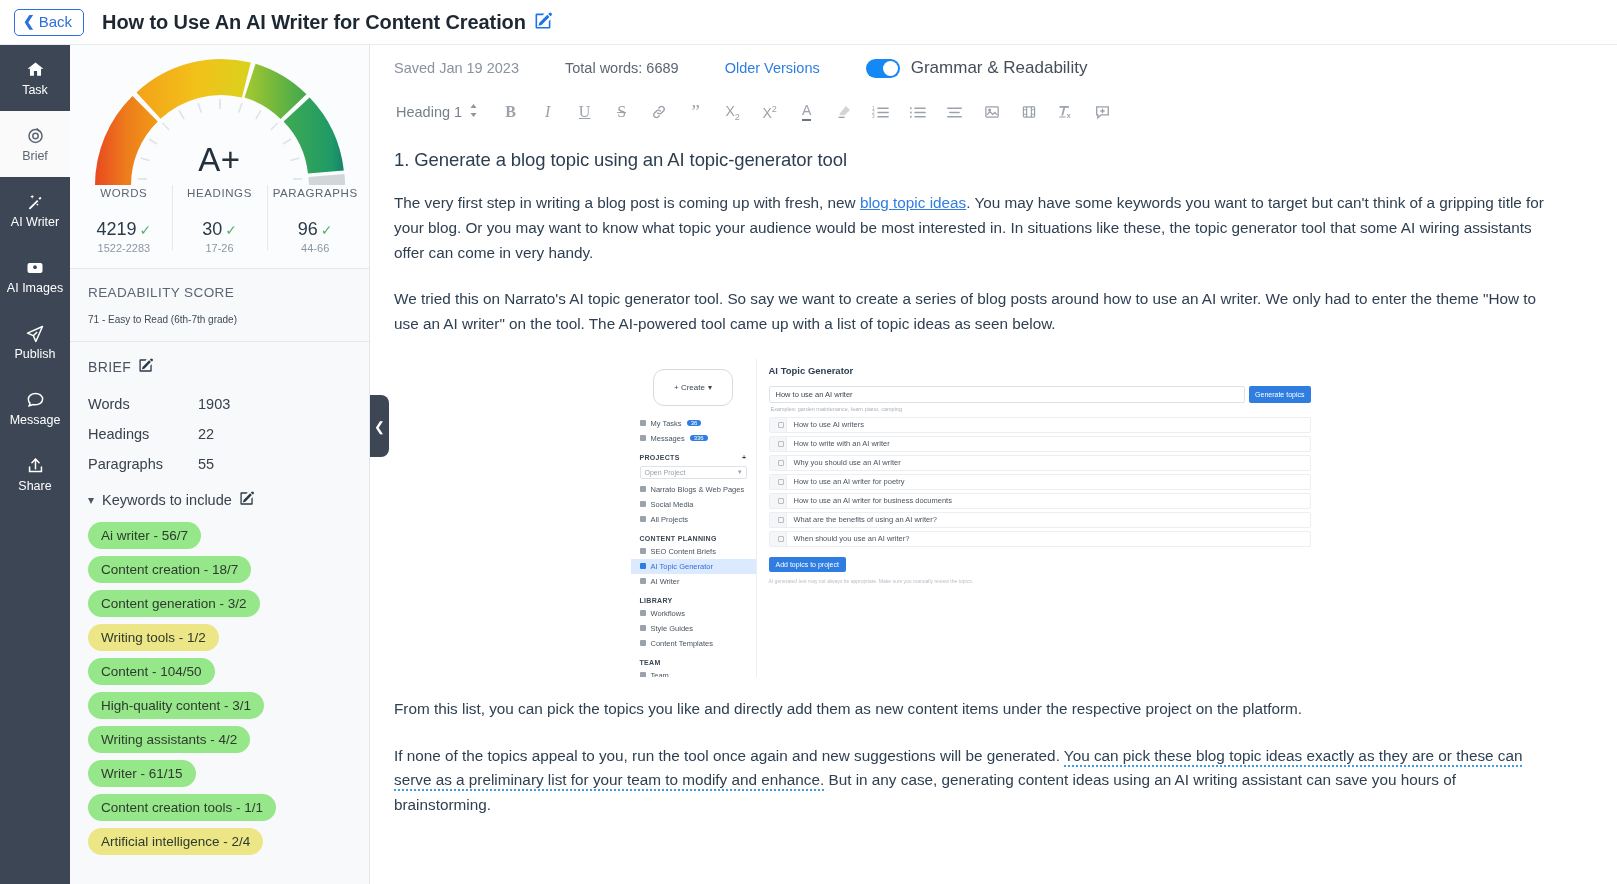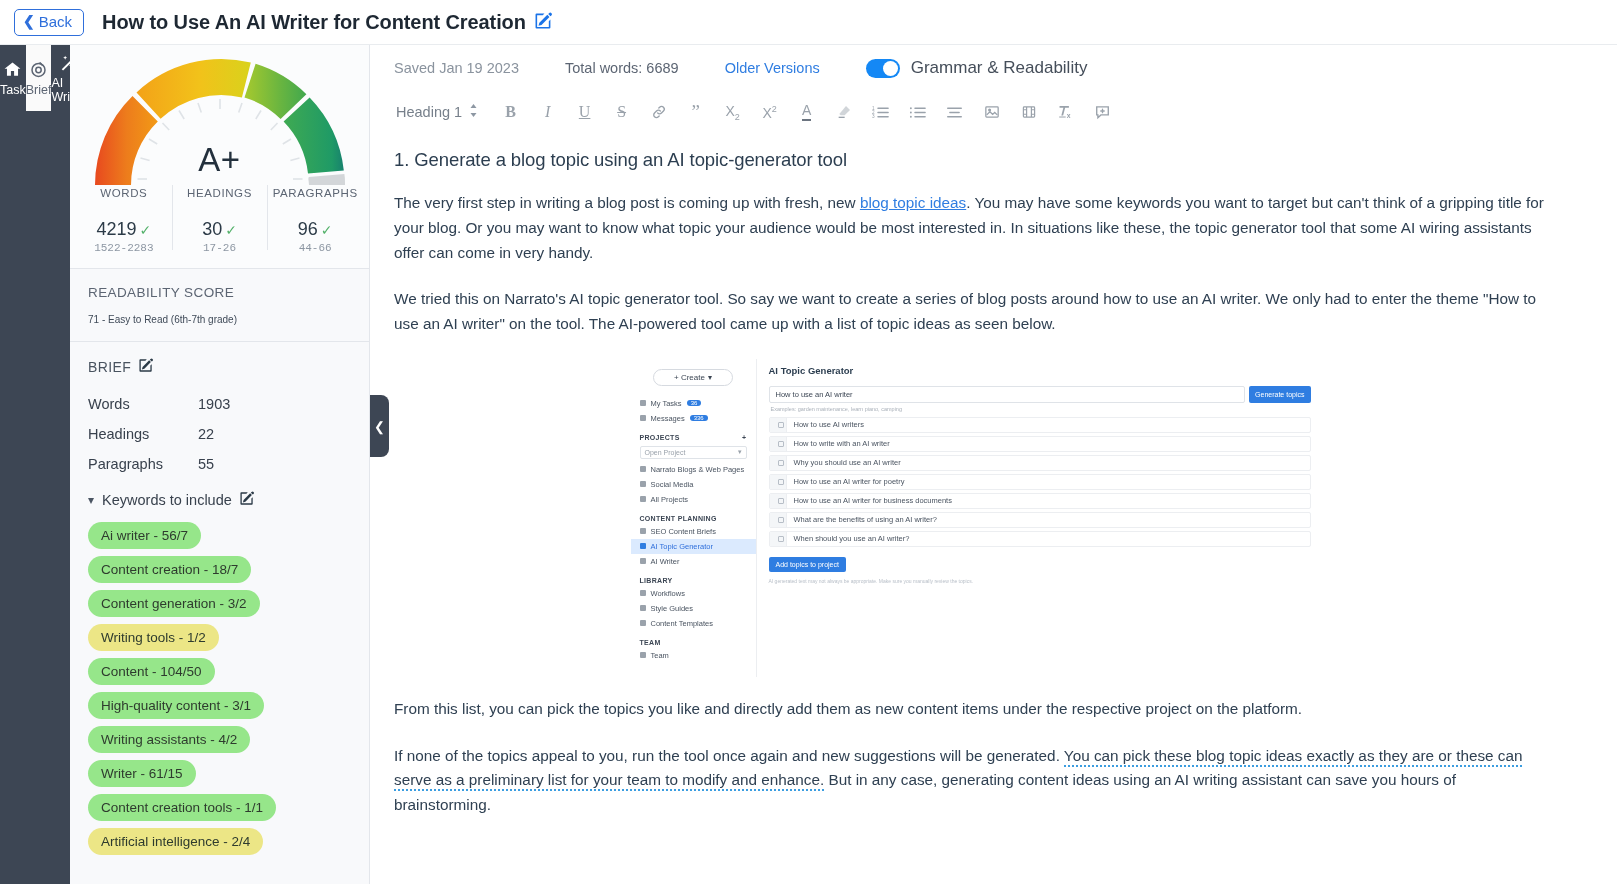--- a/index.html
+++ b/index.html
@@ -34,21 +34,21 @@
   }
   .title-edit-icon { margin-left: 9px; display: inline-block; vertical-align: -3px; cursor: pointer; }
 
   
   .body-row { display: flex; flex: 1; min-height: 0; }
 
   
   .rail {
     width: 70px; min-width: 70px;
     background: #3d4654;
-    display: flex; flex-direction: row;
+    display: flex; flex-direction: column;
     overflow: hidden;
   }
   .rail-item {
     height: 66px; display: flex; flex-direction: column;
     align-items: center; justify-content: center; gap: 3px;
     color: #ffffff; font-size: 12.5px; cursor: pointer;
     user-select: none;
   }
   .rail-item.active { background: #fafafa; color: #5c6573; }
   .rail-item .ri { display: block; height: 20px; }
@@ -75,21 +75,21 @@
     margin-top: -48px;
   }
   .stat { flex: 1; text-align: center; padding: 4px 0 0 0; position: relative; }
   .stat + .stat::before {
     content: ""; position: absolute; left: 0; top: 2px; bottom: 4px;
     width: 1px; background: #e3e6eb;
   }
   .stat-name { font-size: 11.5px; color: #5c6573; letter-spacing: 0.6px; }
   .stat-val { font-size: 18px; color: #2b3a47; margin-top: 20px; }
   .stat-val .tick { color: #53b16a; font-size: 14px; margin-left: 3px; }
-  .stat-range { font-size: 11px; color: #8d97a3; margin-top: 2px; font-family: Liberation Mono, monospace; }
+  .stat-range { font-size: 11px; color: #8d97a3; margin-top: 2px; }
 
   .section { padding: 16px 18px; border-bottom: 1px solid #e3e6eb; }
   .sec-title { font-size: 13.5px; color: #5c6573; letter-spacing: 0.4px; }
   .readability-val { font-size: 10px; color: #3f4a58; margin-top: 14px; }
 
   .brief-head { display: flex; align-items: center; gap: 8px; font-size: 14px; color: #49535f; letter-spacing: 0.4px; }
   .brief-rows { margin-top: 14px; }
   .brief-row { display: flex; font-size: 14.5px; color: #38414d; padding: 7px 0; }
   .brief-row .bk { width: 110px; }
   .kw-toggle { display: flex; align-items: center; gap: 8px; margin-top: 12px; font-size: 14.5px; color: #38414d; cursor: pointer; }
@@ -168,21 +168,21 @@
 
   .embed-wrap { display: flex; justify-content: center; margin: 4px 0 20px 0; }
   .embed {
     width: 690px; height: 318px; overflow: hidden;
     background: #fff; display: flex;
     border: 0;
   }
   
   .em-nav { width: 126px; min-width: 126px; padding: 6px 0 0 0; border-right: 1px solid #eceef1; background: #fff; }
   .em-create {
-    margin: 4px auto 10px auto; width: 80px; height: 17px;
+    margin: 4px auto 10px auto; width: 80px; height: 37px;
     border: 1px solid #d6dae0; border-radius: 11px;
     display: flex; align-items: center; justify-content: center; gap: 3px;
     font-size: 8px; color: #3c4654;
   }
   .em-line { display: flex; align-items: center; gap: 5px; padding: 3px 9px; font-size: 7.5px; color: #4a5461; }
   .em-badge { background: #2f7de1; color: #fff; border-radius: 7px; padding: 0 4px; font-size: 6px; }
   .em-sec { padding: 8px 9px 2px 9px; font-size: 7px; font-weight: 700; color: #3c4654; letter-spacing: 0.3px; display:flex; justify-content: space-between; }
   .em-input {
     margin: 3px 9px; height: 13px; border: 1px solid #dfe3e8; border-radius: 2px;
     font-size: 7px; color: #9aa2ab; display: flex; align-items: center;
@@ -281,21 +281,21 @@
         </span>
         <span>AI Images</span>
       </div>
       <div class="rail-item">
         <span class="ri">
           <svg width="20" height="20" viewBox="0 0 24 24" fill="none" stroke="#ffffff" stroke-width="1.8" stroke-linejoin="round">
             <path d="M21 3L3 11l7 3 3 7z"></path>
               <path d="M10 14l4.5-4.5"></path>
           </svg>
         </span>
-        <span>Examples</span>
+        <span>Publish</span>
       </div>
       <div class="rail-item">
         <span class="ri">
           <svg width="19" height="19" viewBox="0 0 24 24" fill="none" stroke="#ffffff" stroke-width="1.9">
             <path d="M21 11.5c0 4-4 7.2-9 7.2a11 11 0 0 1-3-.4L4 20l1-3.4A6.8 6.8 0 0 1 3 11.5C3 7.5 7 4.3 12 4.3s9 3.2 9 7.2z"></path>
           </svg>
         </span>
         <span>Message</span>
       </div>
       <div class="rail-item">

